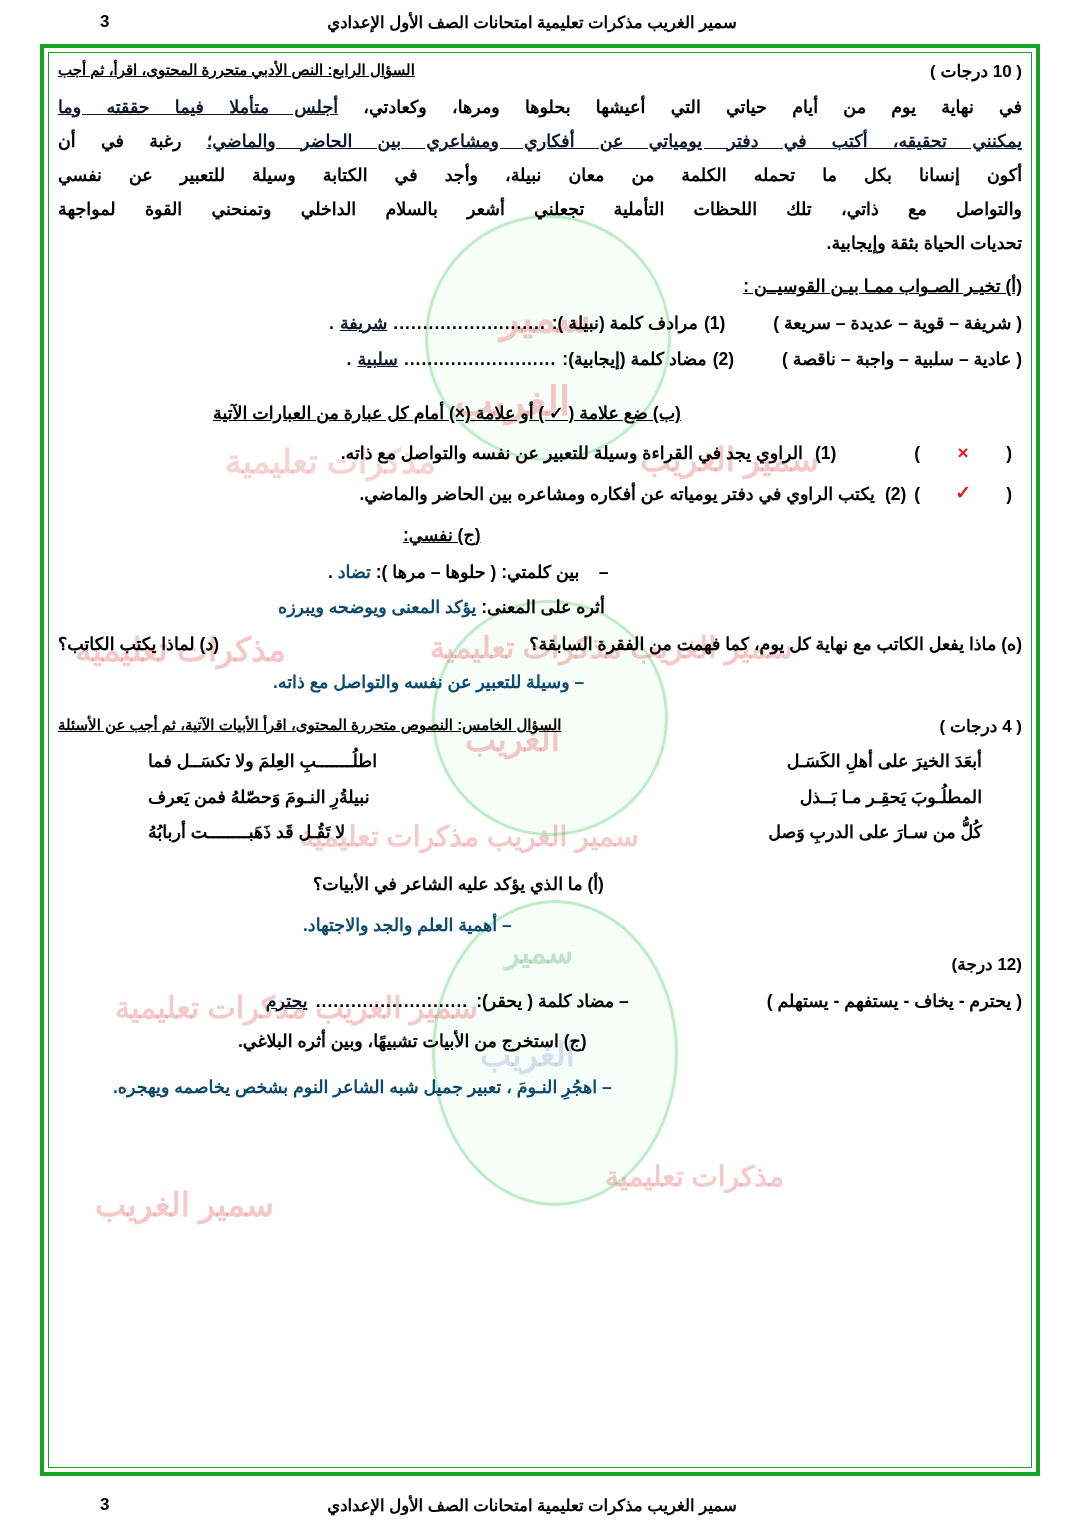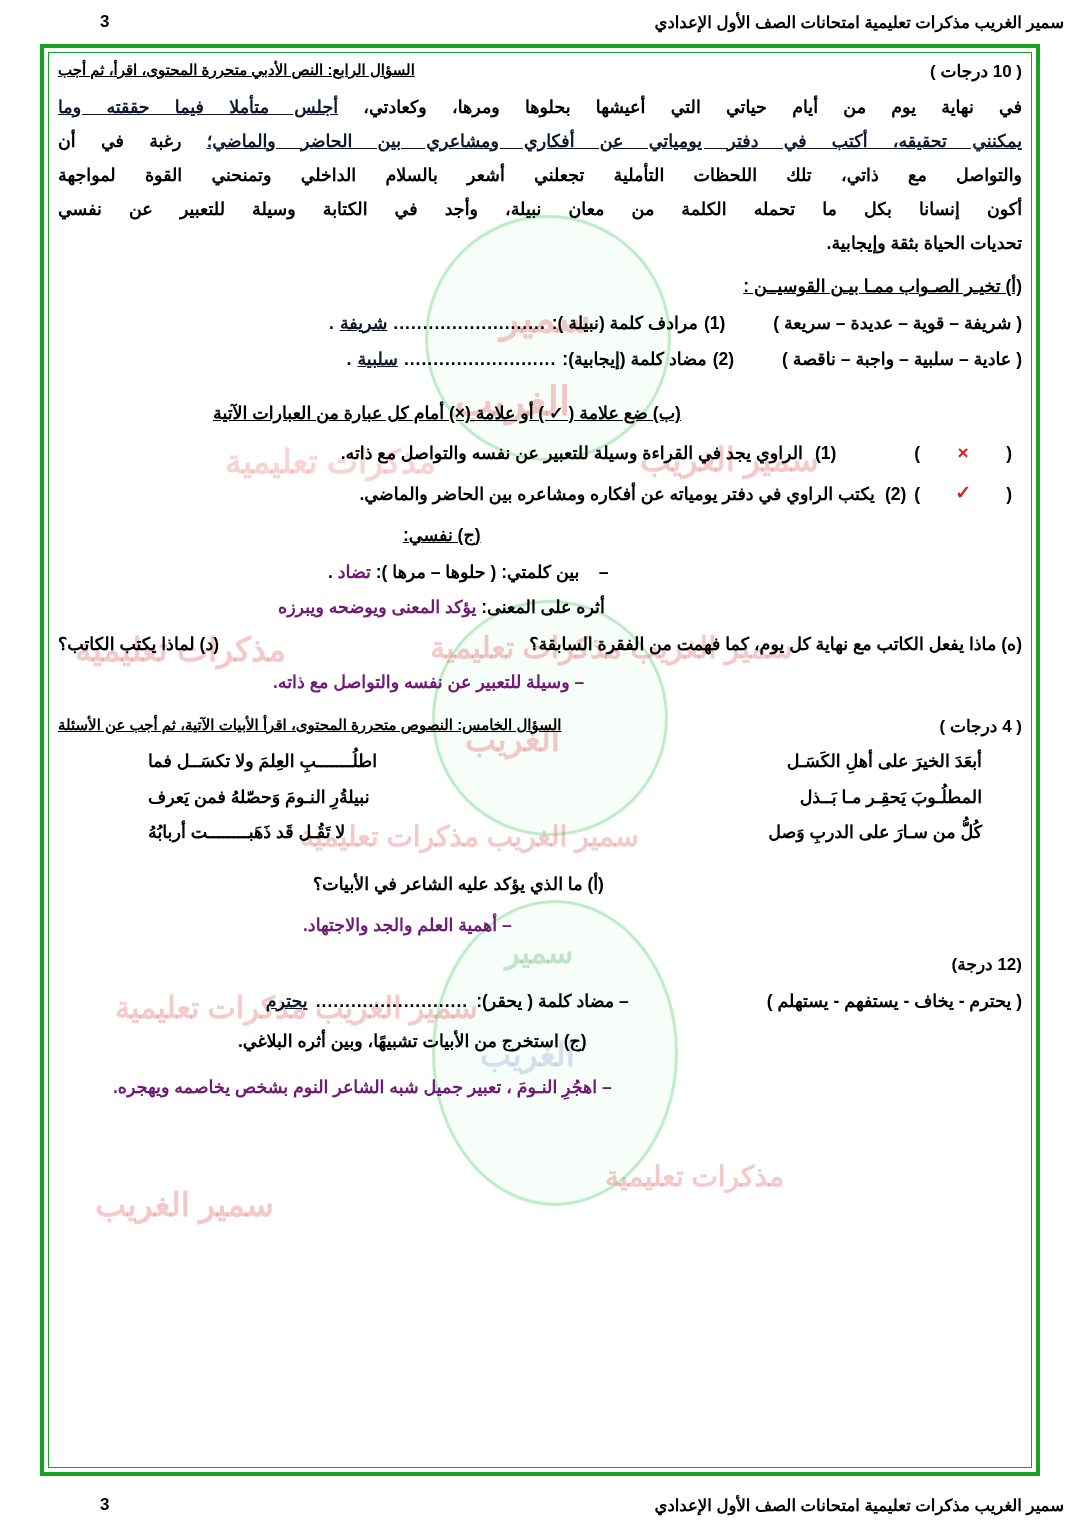--- a/index.html
+++ b/index.html
@@ -16,21 +16,21 @@
   
   .hdr, .ftr{
     position:absolute;left:0;width:1080px;
     display:flex;align-items:center;
     font-size:16.5px;font-weight:bold;
     direction:rtl;
   }
   .hdr{top:8px;height:28px;}
   .ftr{bottom:8px;height:28px;}
   .hdr-title,.ftr-title{
-    position:absolute;left:0;right:16px;
+    position:absolute;left:0;right:16px;text-align:center;
   }
   .hdr-num,.ftr-num{
     position:absolute;left:100px;font-weight:bold;font-size:17px;
   }
 
   
   .frame{
     position:absolute;
     left:40px;top:44px;
     width:1000px;height:1432px;
@@ -74,21 +74,21 @@
   .para{margin-top:4px;line-height:1.95;text-align:justify;text-align-last:right;}
   .para span{font-weight:bold;}
   .dots{letter-spacing:1px;}
   .mcq{display:flex;justify-content:space-between;align-items:center;margin-top:8px;gap:8px;}
   .mcq .lead{white-space:nowrap;}
   .tf{display:flex;justify-content:space-between;align-items:center;margin-top:10px;gap:8px;}
   .brk{display:inline-block;min-width:78px;text-align:center;}
   .mark-x{color:#e01b1b;font-size:19px;font-weight:bold;}
   .mark-v{color:#e01b1b;font-size:19px;font-weight:bold;}
   .sec-head{margin-top:12px;text-decoration:underline;}
-  .ans{color:#701a75;font-weight:bold;}
+  .ans{color:#0c4a6e;font-weight:bold;}
   .verse{display:flex;justify-content:space-between;gap:30px;margin-top:7px;padding:0 40px 0 90px;font-size:17.5px;}
   .verse .h{white-space:nowrap;}
   .line-sp{margin-top:9px;}
   .small-gap{margin-top:6px;}
 </style>
 </head>
 <body>
 
 <div class="page">
 
@@ -126,22 +126,22 @@
       <div class="q-title u">السؤال الرابع: النص الأدبي  متحررة المحتوى، اقرأ، ثم أجب</div>
     </div>
 
     <div class="para">
       <div style="text-align:justify;text-align-last:justify;">
         <span>في نهاية يوم من أيام حياتي التي أعيشها بحلوها ومرها،  وكعادتي، </span><span class="rl">أجلس متأملا فيما حققته وما</span>
       </div>
       <div style="text-align:justify;text-align-last:justify;">
         <span class="rl">يمكنني تحقيقه، أكتب في دفتر  يومياتي عن أفكاري ومشاعري بين الحاضر  والماضي؛</span><span> رغبة في أن</span>
       </div>
+      <div style="text-align:justify;text-align-last:justify;">أكون إنسانا بكل ما تحمله الكلمة من معان نبيلة، وأجد في الكتابة وسيلة للتعبير  عن نفسي</div>
       <div style="text-align:justify;text-align-last:justify;">والتواصل مع ذاتي،  تلك اللحظات التأملية تجعلني أشعر بالسلام الداخلي وتمنحني القوة لمواجهة</div>
-      <div style="text-align:justify;text-align-last:justify;">أكون إنسانا بكل ما تحمله الكلمة من معان نبيلة، وأجد في الكتابة وسيلة للتعبير  عن نفسي</div>
       <div>تحديات الحياة  بثقة وإيجابية.</div>
     </div>
 
     <div class="sec-head" style="text-align:right;padding-left:210px;">(أ) تخيـر الصـواب ممـا بيـن القوسيــن :</div>
 
     <div class="mcq">
       <div class="lead">( شريفة  –  قوية  –  عديدة  –  سريعة  )</div>
       <div style="flex:1;display:flex;justify-content:flex-start;align-items:center;gap:6px;padding-right:40px;">
         <span>(1)</span>
         <span>مرادف كلمة (نبيلة ):</span>

